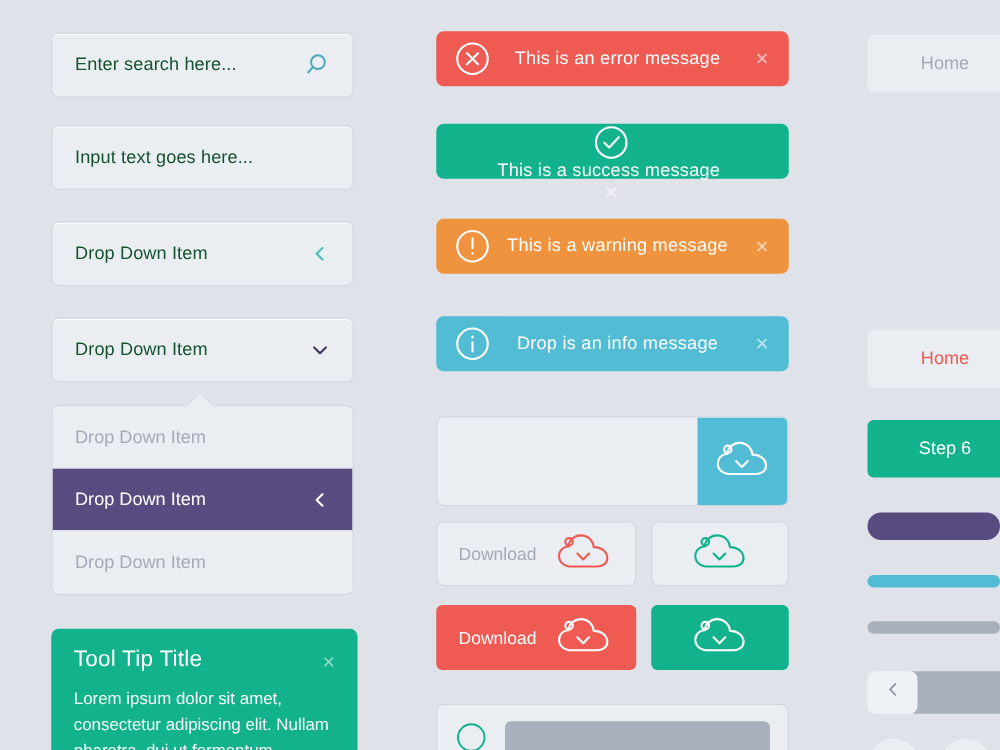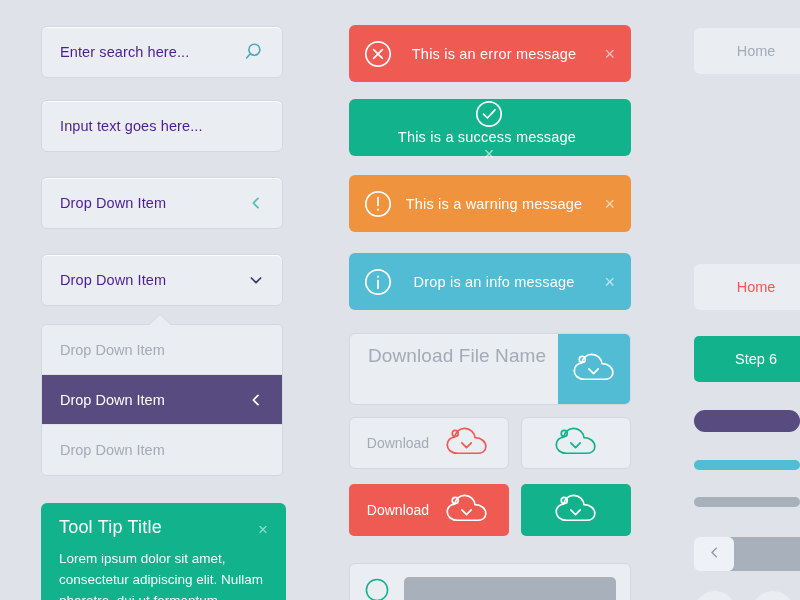--- a/index.html
+++ b/index.html
@@ -18,21 +18,21 @@
   .field {
     width: 242px; height: 52px;
     background: #eaedf2;
     border: 1px solid #d3d8e0;
     border-radius: 6px;
     display: flex; align-items: center;
     padding: 0 18px;
     box-shadow: 0 1px 0 rgba(255,255,255,.9) inset;
   }
   .field .ph {
-    color: #4c1d95; font-size: 14.5px; letter-spacing: .1px;
+    color: #14532d; font-size: 14.5px; letter-spacing: .1px;
     flex: 1;
   }
   .search-icon { width: 22px; height: 22px; flex: 0 0 22px; }
 
   .dd-chev { width: 16px; height: 16px; flex: 0 0 16px; }
 
   
   .dd-list {
     width: 242px;
     border-radius: 6px;
@@ -75,21 +75,21 @@
     font-size: 17px; color: rgba(255,255,255,.55); line-height: 1;
     margin-top: 2px; cursor: pointer;
   }
   .tooltip .tt-body {
     margin-top: 10px; font-size: 13.5px; line-height: 21px;
     color: rgba(255,255,255,.97);
   }
 
   
   .alert {
-    width: 282px; height: 57px;
+    width: 282px; height: 44px;
     border-radius: 6px;
     display: flex; align-items: center;
     padding: 0 16px 0 14px;
     color: #fff;
   }
   .alert .a-icon { width: 30px; height: 30px; flex: 0 0 30px; }
   .alert .a-msg {
     flex: 1; text-align: center;
     font-size: 14.5px; letter-spacing: .2px;
     margin-left: -4px;
@@ -277,21 +277,20 @@
         <line x1="15" y1="13.6" x2="15" y2="21.2"></line>
         <line x1="15" y1="9.3" x2="15" y2="9.9"></line>
       </svg>
     </span>
     <span class="a-msg">Drop is an info message</span>
     <span class="a-close">×</span>
   </div>
 
   <div class="abs dl-file" style="left:349px; top:333px;">
     <div class="dl-text">
-      <div class="dl-name">Download File Name</div>
     </div>
     <div class="dl-btn">
       <span>
         <svg viewBox="0 0 48 34" width="46" height="32" fill="none" stroke="#ffffff" stroke-width="1.8" stroke-linecap="round" stroke-linejoin="round">
           <path d="M14 30 C7 30 3 26 3 21 C3 16.5 6.5 13 11 13 C11.5 7.5 16 3.5 21.5 3.5 C27.5 3.5 32 8 32.5 13.5 C39 13.5 44 17.5 44 23 C44 27.5 40 30 35 30 Z"></path>
           <circle cx="11.5" cy="9" r="3.2"></circle>
           <polyline points="18.5,19 23.5,24 28.5,19"></polyline>
         </svg>
       </span>
     </div>

